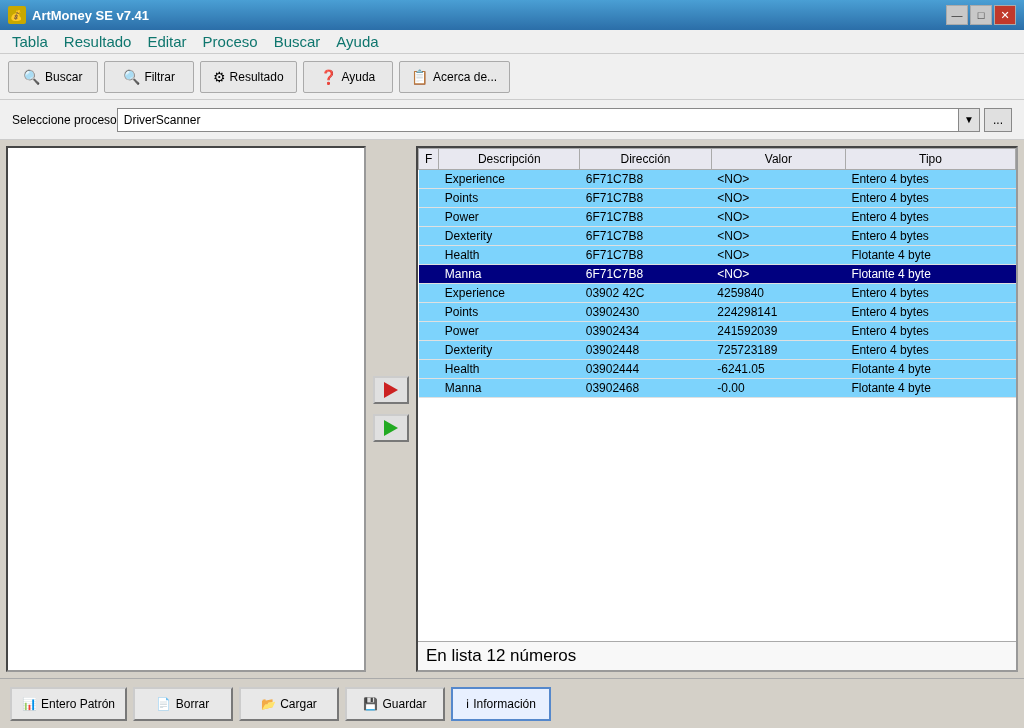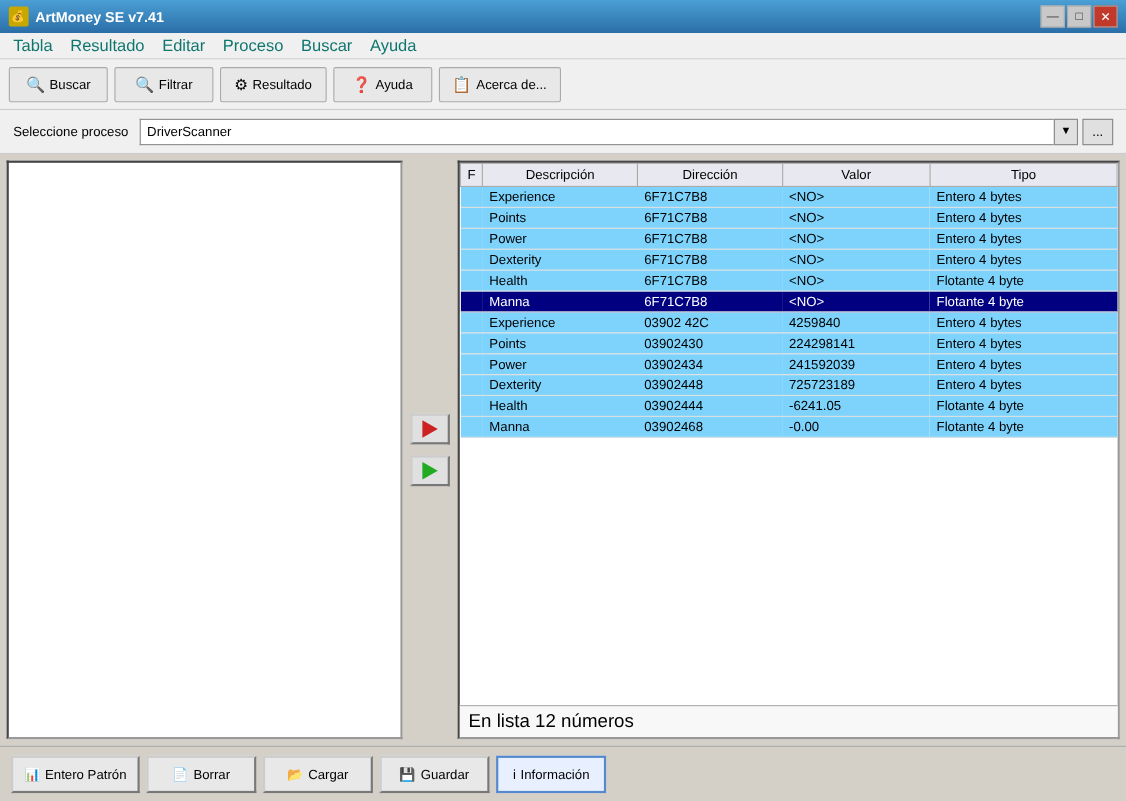--- a/index.html
+++ b/index.html
@@ -105,21 +105,21 @@
     .toolbar-icon {
       font-size: 14px;
     }
 
     
     .process-row {
       background: #f0f0f0;
       display: flex;
       align-items: center;
       padding: 8px 12px;
-      gap: 10px;
+      gap: 0;
       border-bottom: 1px solid #ccc;
       height: 40px;
     }
     .process-label {
       font-size: 12px;
       color: #000;
     }
     .process-select {
       flex: 1;
       display: flex;

